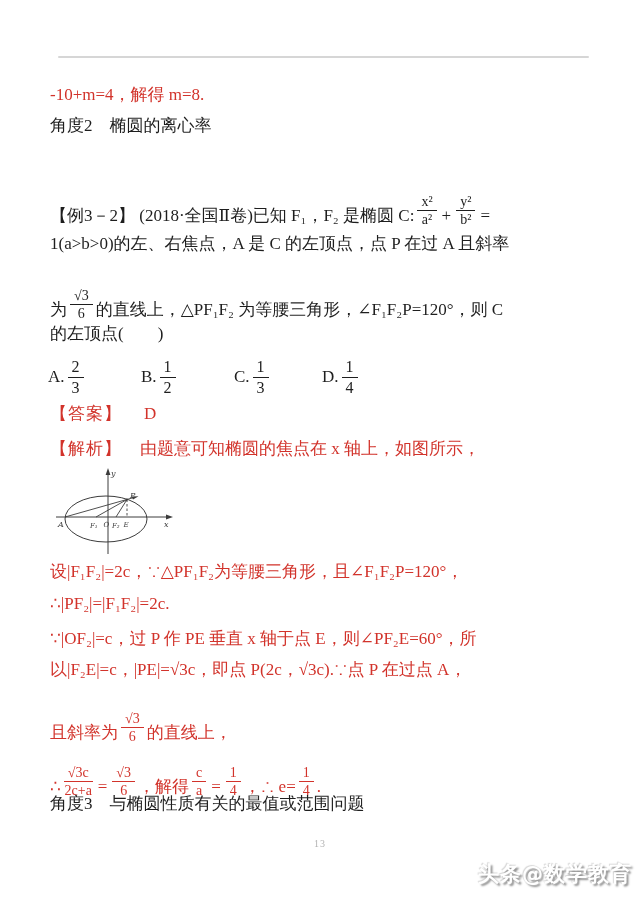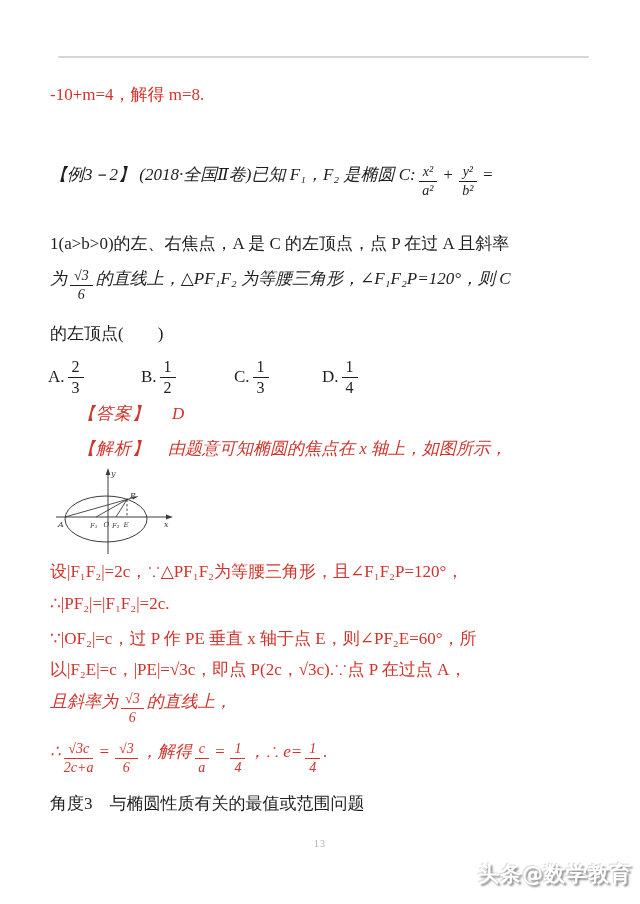--- a/index.html
+++ b/index.html
@@ -1,48 +1,49 @@
 <!DOCTYPE html>
 <html><head>
 <meta charset="utf-8">
 <style>
   html,body{margin:0;padding:0;background:#ffffff;}
   .page{
     position:relative;width:640px;height:904px;overflow:hidden;background:#fff;
     font-family:"Liberation Serif","DejaVu Serif",serif;color:#1e1e1e;
   }
   .abs{position:absolute;left:50px;right:36px;}
-  .row{display:flex;align-items:flex-start;flex-wrap:nowrap;font-style:italic;}
+  .row{display:flex;align-items:flex-end;flex-wrap:nowrap;}
   .txt{font-size:17px;line-height:1.35;white-space:pre-wrap;}
   .red{color:#d2332b;}
   .black{color:#1e1e1e;}
   .divider{position:absolute;top:56px;left:58px;width:531px;height:2px;background:#d6d6d6;border-radius:1px;}
   .frac{display:inline-flex;flex-direction:column;align-items:center;line-height:1.12;font-size:14px;margin:0 3px;vertical-align:middle;flex:0 0 auto;}
   .frac .num{padding:0 4px 1px;border-bottom:1.4px solid currentColor;}
   .frac .den{padding-top:1px;}
   .gap{margin:0 2px;}
   .option{position:absolute;display:flex;align-items:center;font-size:17px;color:#1e1e1e;}
-  .tagbox{letter-spacing:1px;margin-left:28px;}
+  .tagbox{letter-spacing:1px;}
   .figure-svg text{font-family:"DejaVu Serif",serif;}
   .pagenum{position:absolute;top:838px;left:0;right:0;text-align:center;font-size:10px;color:#b2b2b2;letter-spacing:1px;}
   .watermark{
     position:absolute;top:860px;right:8px;font-size:21px;font-weight:bold;letter-spacing:1px;
     font-family:"DejaVu Sans","Liberation Sans",sans-serif;color:#ffffff;
     text-shadow:2px 2px 2px #8f8f8f,-1px -1px 1px #d8d8d8;
   }
 </style>
 </head>
 <body>
 
 <div class="page">
 
   <div class="divider"></div>
 
   <div class="abs txt red" style="top:84px;">-10+m=4，解得 m=8.</div>
 
+  <div class="abs txt black" style="top:115px;">角度2　椭圆的离心率</div>
 
   <div class="abs row txt black" style="top:164px;height:64px;">
     <span>【例3－2】 (2018·全国Ⅱ卷)已知 F₁，F₂ 是椭圆 C:</span>
     <span class="frac">
       <span class="num">x²</span>
       <span class="den">a²</span>
     </span>
     <span class="gap">+</span>
     <span class="frac">
       <span class="num">y²</span>

